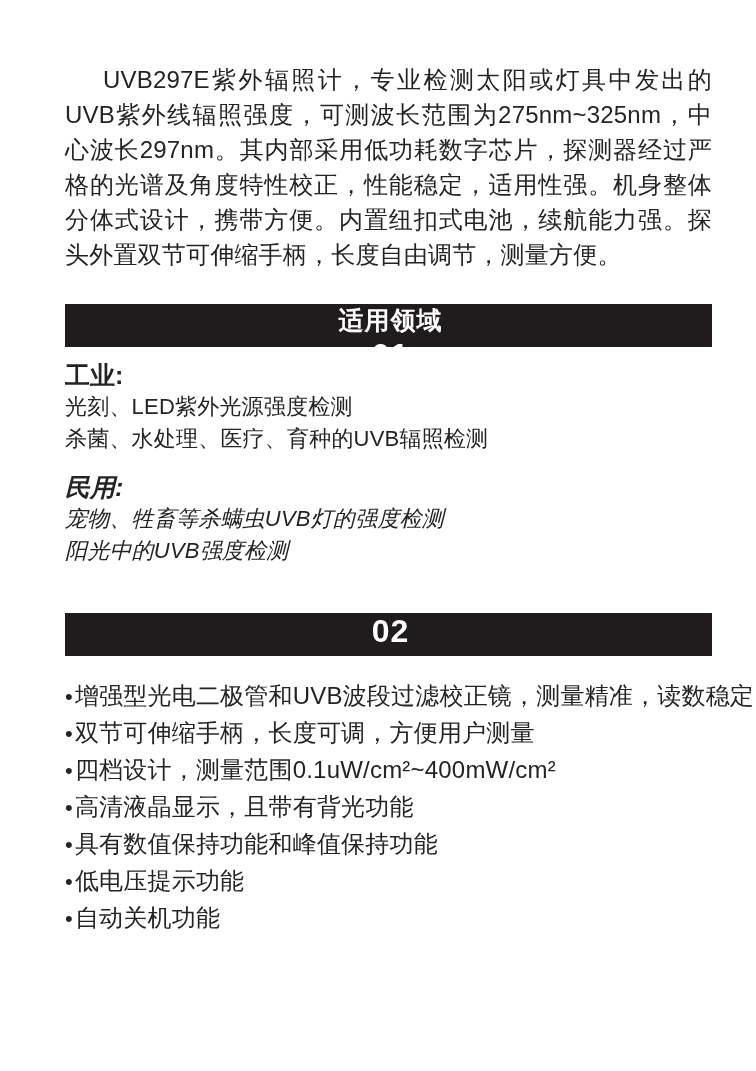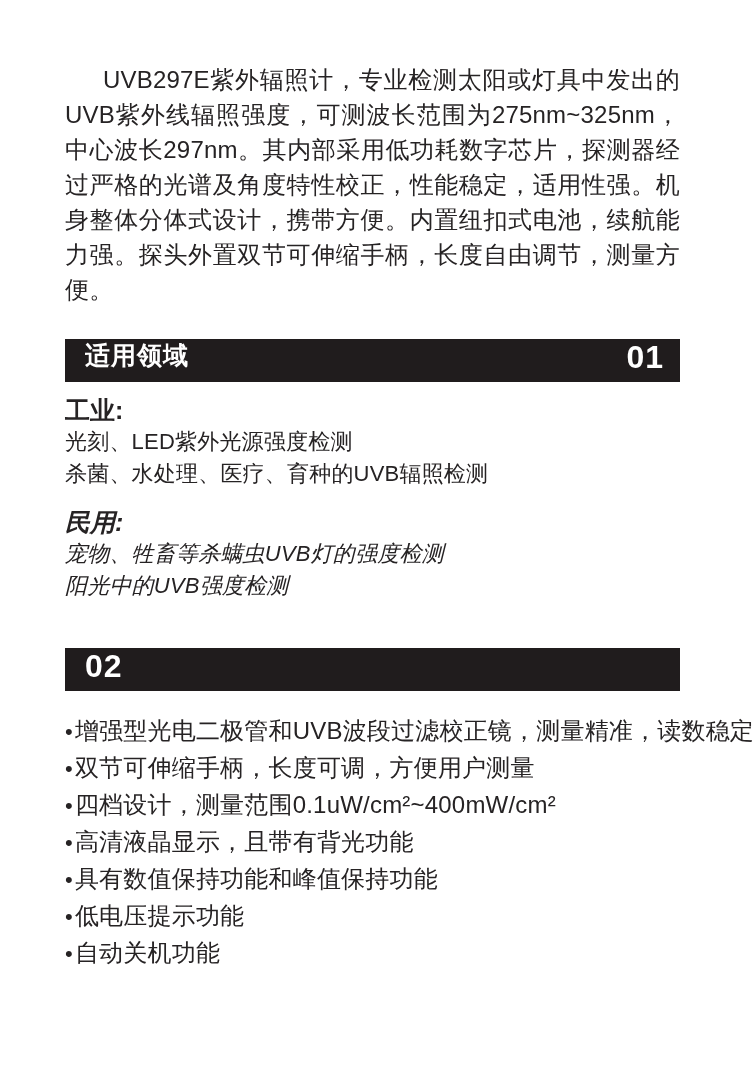--- a/index.html
+++ b/index.html
@@ -8,38 +8,40 @@
     font-family: "Liberation Sans", "DejaVu Sans", sans-serif;
     color: var(--body-text, #262324);
   }
   .page {
     position: relative;
     width: 756px;
     height: 1071px;
     background: #ffffff;
     overflow: hidden;
     padding-left: 65px;
-    padding-right: 76px;
+    padding-right: 44px;
   }
   .intro {
     margin-top: 62px;
     font-size: 24px;
     line-height: 35px;
     text-align: justify;
     text-indent: 38px;
     letter-spacing: 0.2px;
   }
   .section-bar {
     margin-top: 32px;
     height: 43px;
     background: var(--bar-bg, #201c1d);
     color: var(--bar-text, #ffffff);
     display: flex;
+    align-items: center;
     justify-content: space-between;
     padding: 0 16px 0 20px;
+    flex-direction: column;
   }
   .section-bar.second { margin-top: 46px; height: 43px; }
   .bar-title {
     font-size: 25px;
     font-weight: bold;
     letter-spacing: 1px;
   }
   .bar-number {
     font-size: 32px;
     font-weight: bold;

